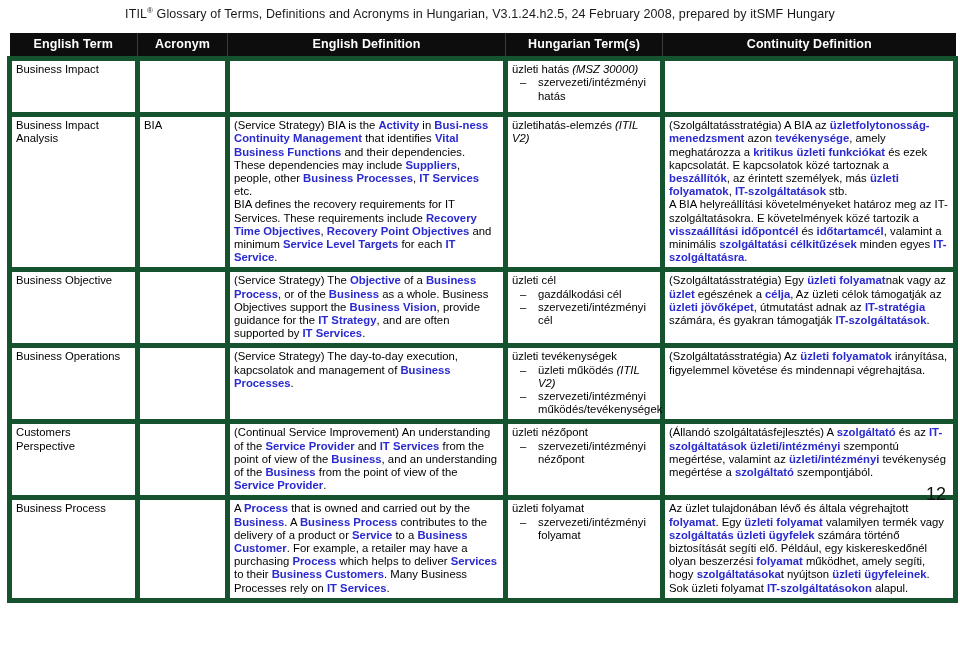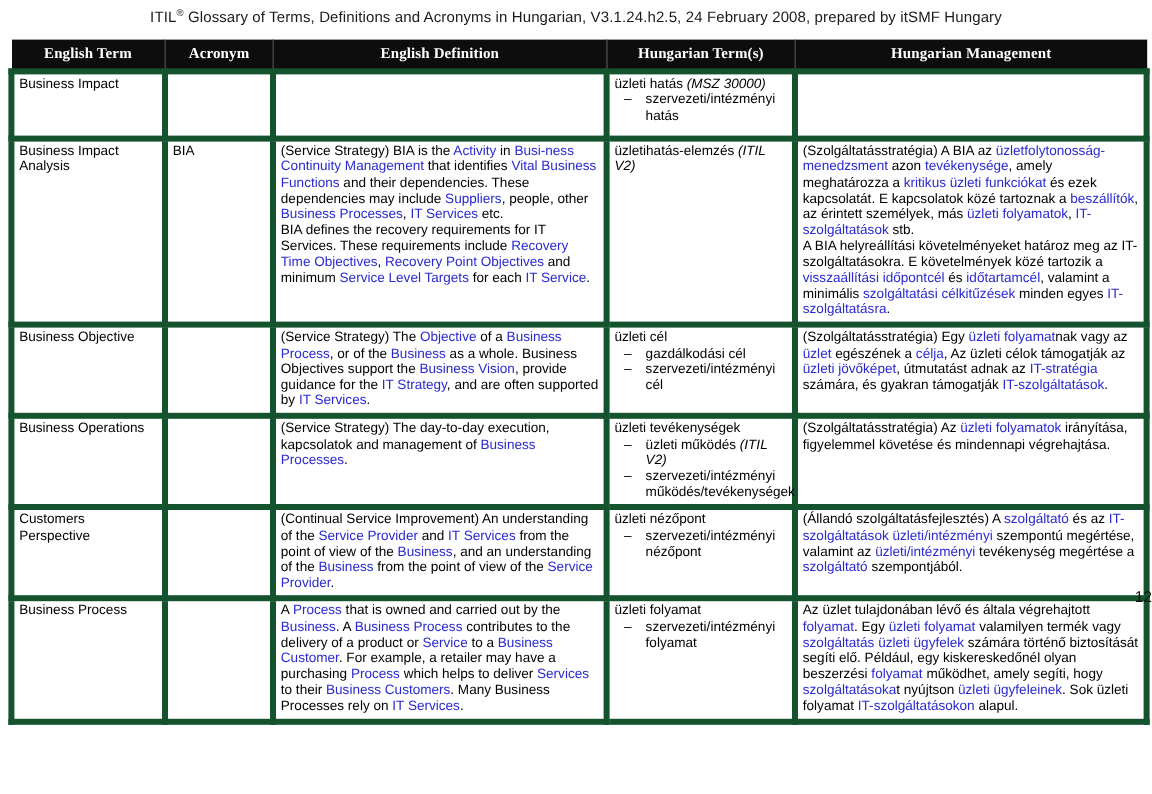--- a/index.html
+++ b/index.html
@@ -40,37 +40,36 @@
   }
   table.glossary th {
     background: #0d0d0d;
     color: #ffffff;
     font-size: 12.5px;
     font-weight: bold;
     padding: 4px 4px 5px 4px;
     text-align: center;
     border-right: 1px solid #3a3a3a;
     letter-spacing: 0.1px;
-    font-family: Liberation Serif, serif;
   }
   table.glossary th:last-child { border-right: none; }
   table.glossary td {
     border: 5px solid #14532d;
     vertical-align: top;
     font-size: 11.3px;
     line-height: 13.2px;
     padding: 2px 4px 3px 4px;
   }
   .c-term      { width: 128px; }
   .c-acronym   { width: 90px;  }
   .c-endef     { width: 278px; }
   .c-hunterm   { width: 157px; }
   .c-hundef    { width: 293px; }
 
-  .blue { color: #2a2ad0; }
+  .blue { color: #2a2ad0; font-weight: bold; }
   .bold { font-weight: normal; }
   .ital { font-style: italic; }
 
   ul.sublist {
     list-style: none;
     margin: 0;
     padding: 0;
   }
   ul.sublist li {
     position: relative;
@@ -78,23 +77,23 @@
     margin-top: 0px;
   }
   ul.sublist li::before {
     content: "\2013";
     position: absolute;
     left: 8px;
     top: 0;
   }
   .page-number {
     position: absolute;
-    right: 0;
+    right: 14px;
     bottom: 5px;
-    font-size: 13px;
+    font-size: 18px;
     color: #111111;
     margin-top: 32px;
   }
 </style>
 </head>
 <body>
 
 <div class="page">
 
   <div class="doc-header">
@@ -108,21 +107,21 @@
         <col class="c-endef">
         <col class="c-hunterm">
         <col class="c-hundef">
     </colgroup>
     <thead>
       <tr>
         <th>English Term</th>
         <th>Acronym</th>
         <th>English Definition</th>
         <th>Hungarian Term(s)</th>
-        <th>Hungarian Management</th>
+        <th>Continuity Definition</th>
       </tr>
     </thead>
     <tbody>
 
       <tr style="height:56px;">
         <td>Business Impact</td>
         <td></td>
         <td></td>
         <td>
           <div><span>üzleti hatás </span><span class="ital">(MSZ 30000)</span></div>

